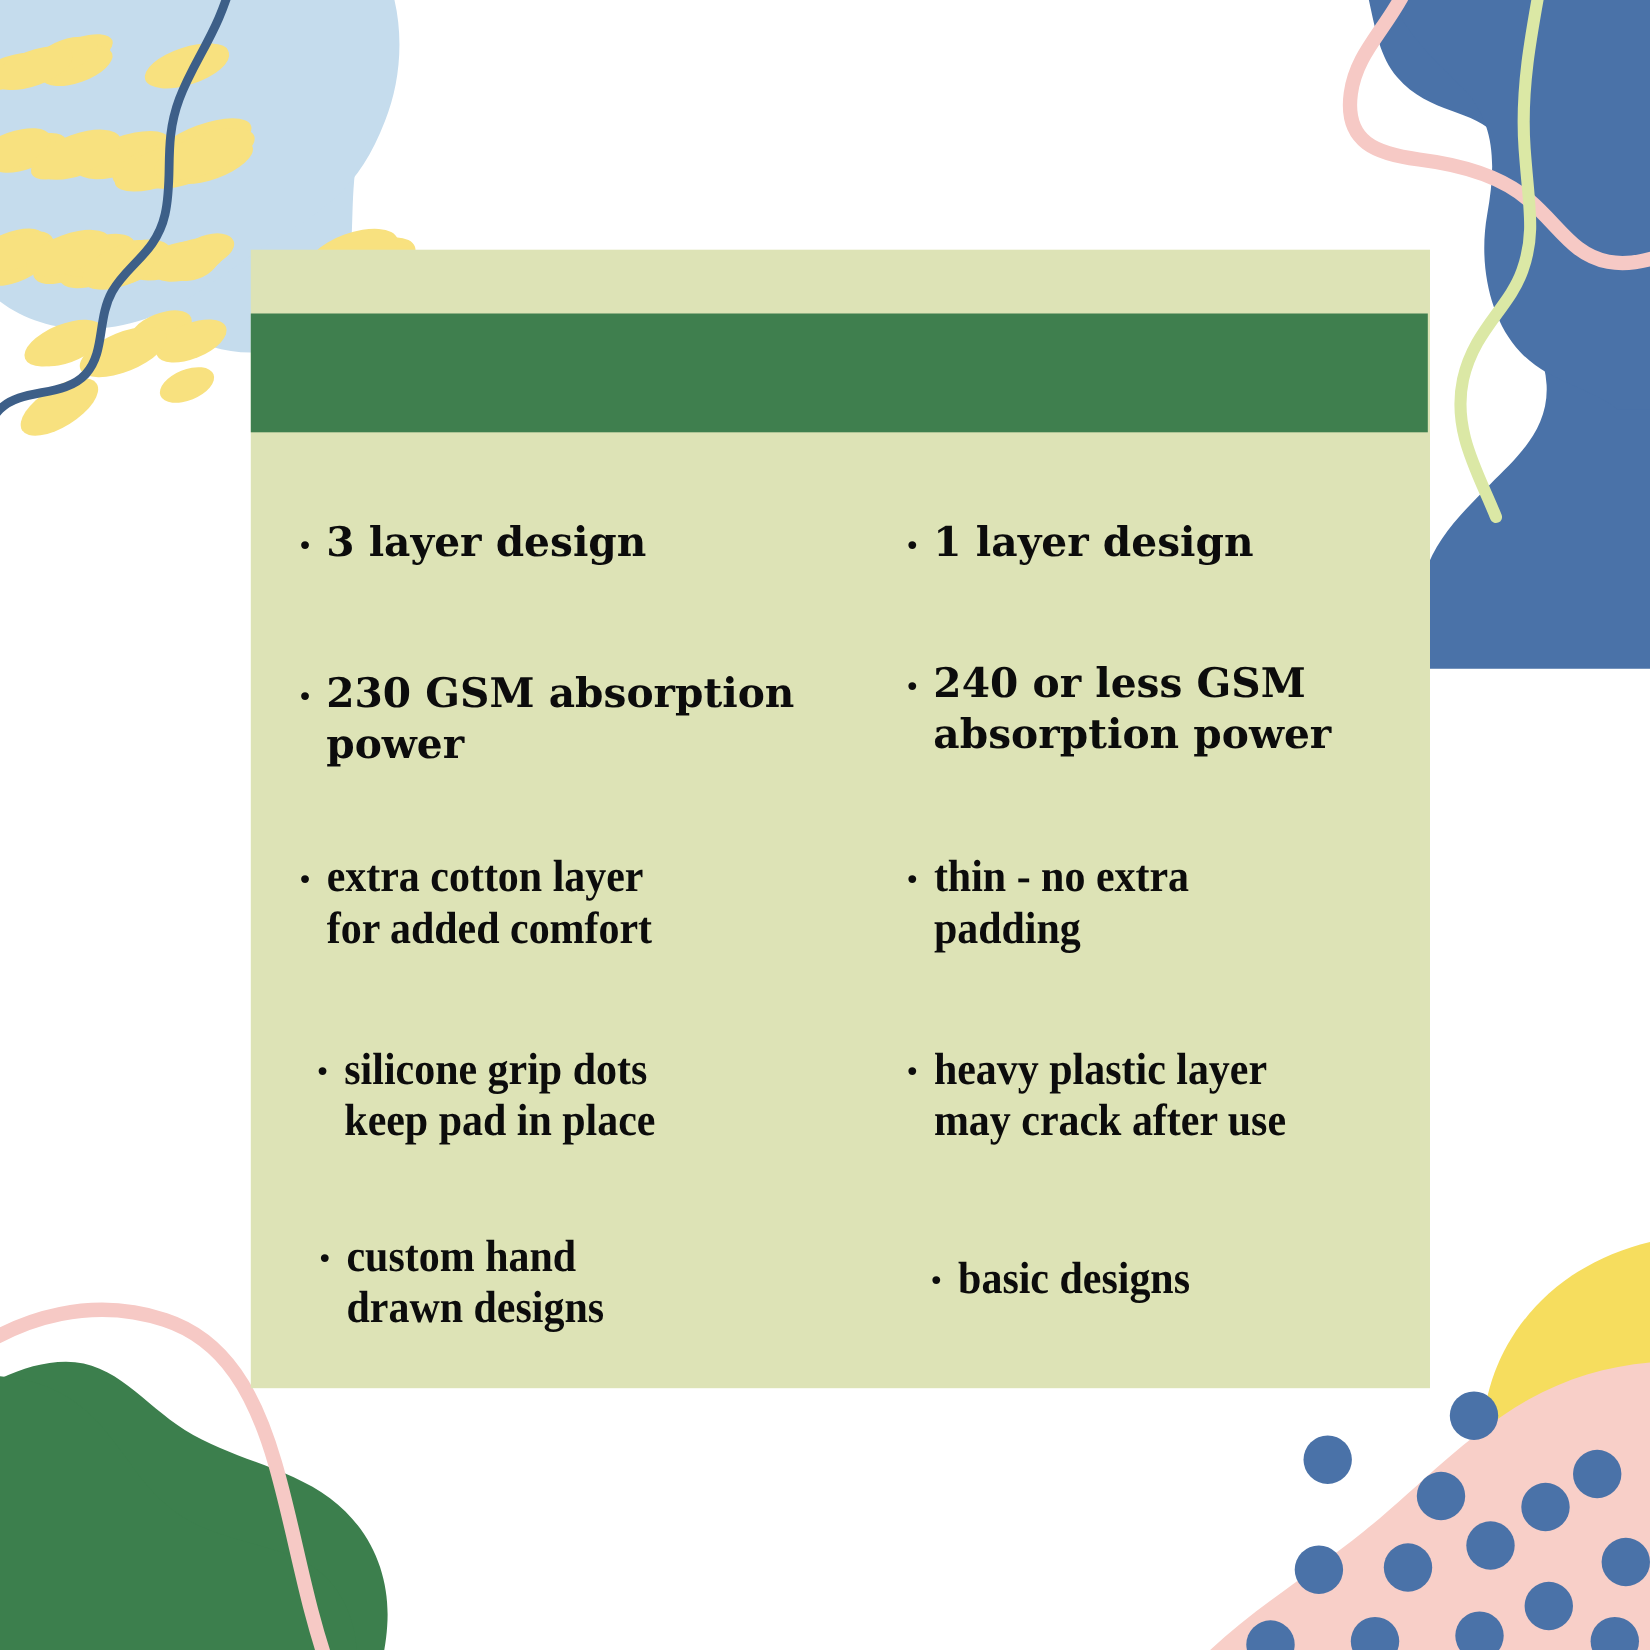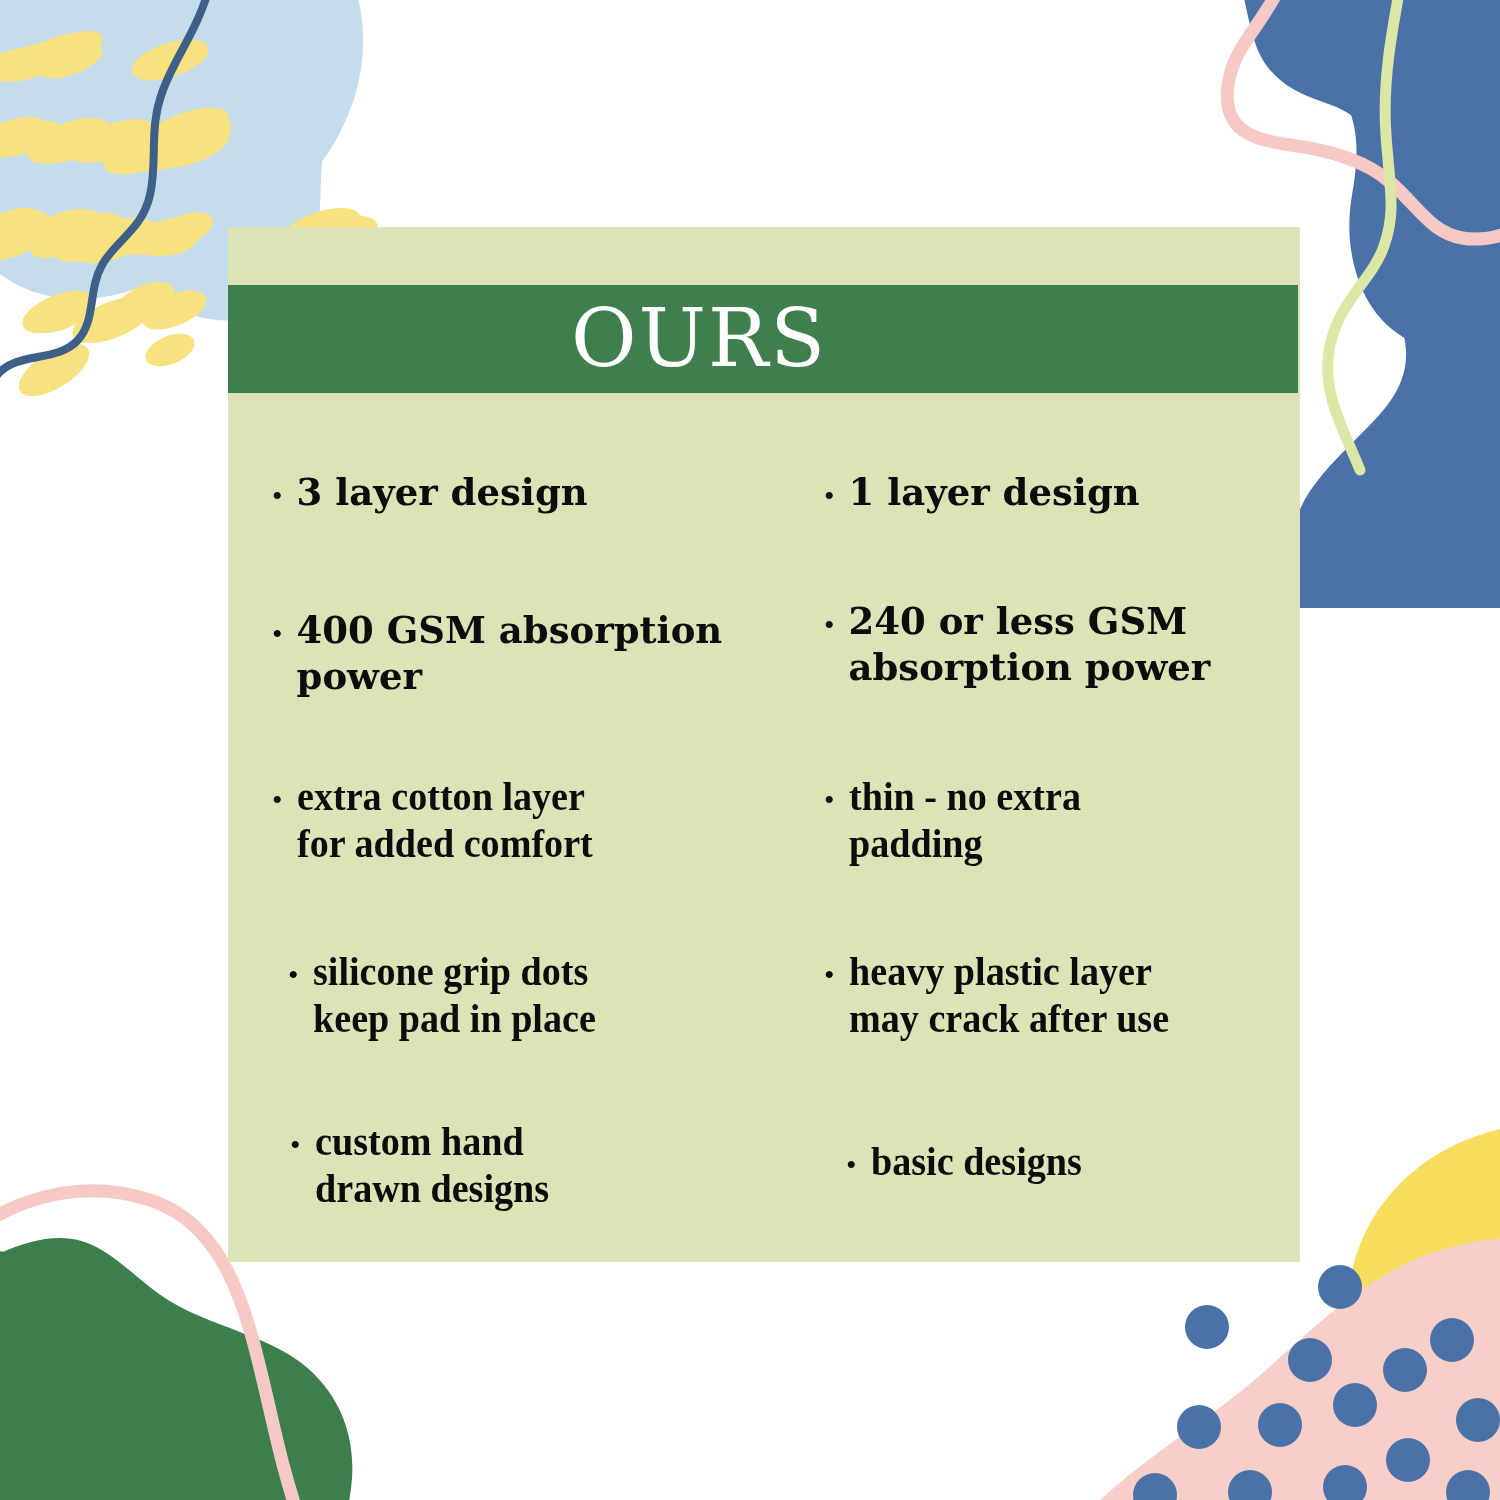--- a/index.html
+++ b/index.html
@@ -232,38 +232,37 @@
     <circle cx="1250" cy="1492" r="22"></circle>
     <circle cx="1478" cy="1420" r="22"></circle>
     <circle cx="1468" cy="1492" r="22"></circle>
   </g>
 </svg>
 
 <div id="comparison-panel">
 
   <div id="panel-header">
     <div class="header-title">
-      <span class="header-word">OURS</span>
       <span class="header-gap-1"></span>
       <span class="header-gap-2"></span>
     </div>
   </div>
 
   <div id="columns">
 
     <div class="column">
 
       <div class="bullet-row" id="l-row-0">
         <span class="bullet-dot">•</span>
         <span class="bullet-text">3 layer design</span>
       </div>
 
       <div class="bullet-row" id="l-row-1">
         <span class="bullet-dot">•</span>
-        <span class="bullet-text">400 GSM absorption
+        <span class="bullet-text">230 GSM absorption
 power</span>
       </div>
 
       <div class="bullet-row" id="l-row-2">
         <span class="bullet-dot">•</span>
         <span class="bullet-text condensed">extra cotton layer
 for added comfort</span>
       </div>
 
       <div class="bullet-row" id="l-row-3">

